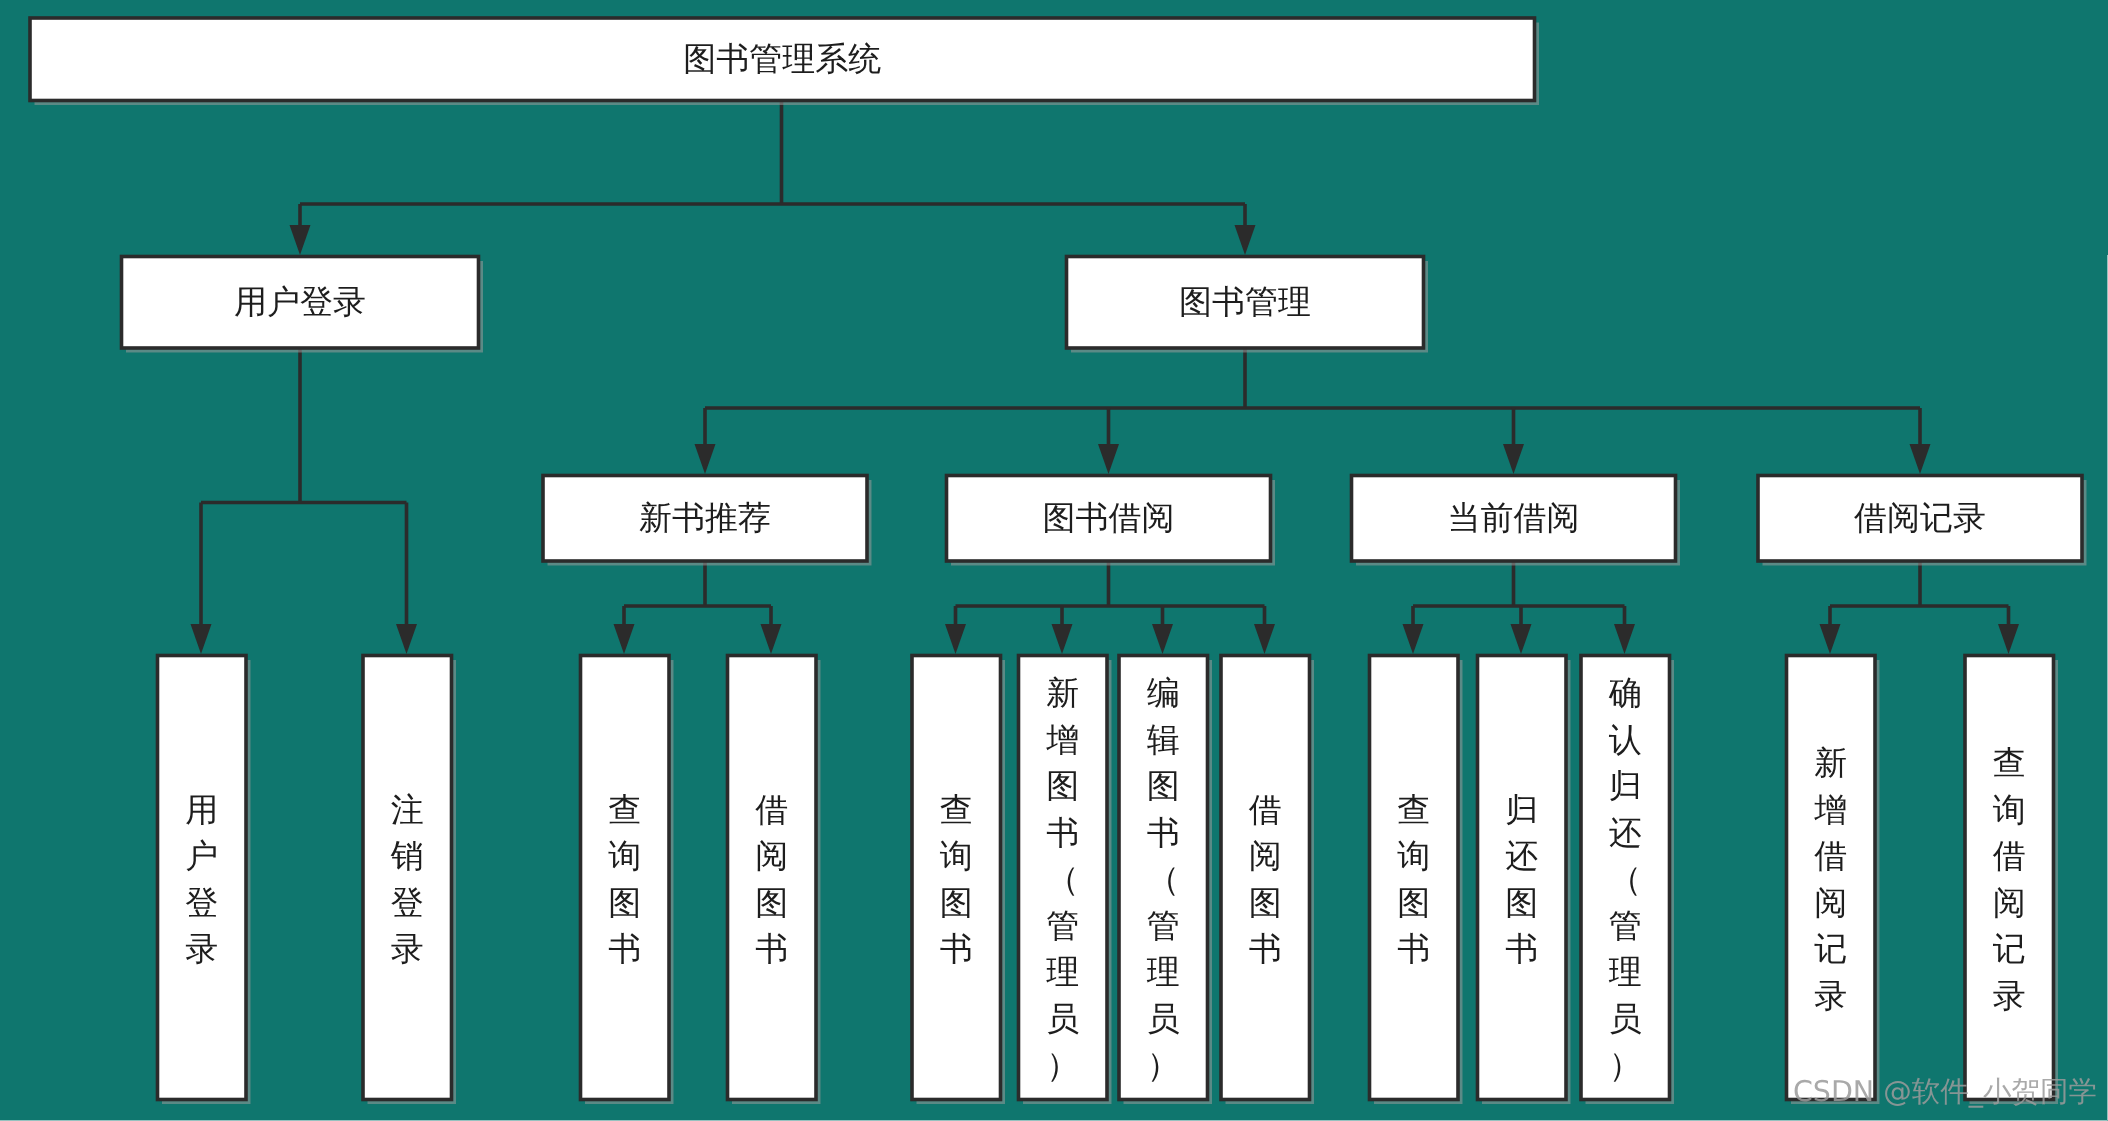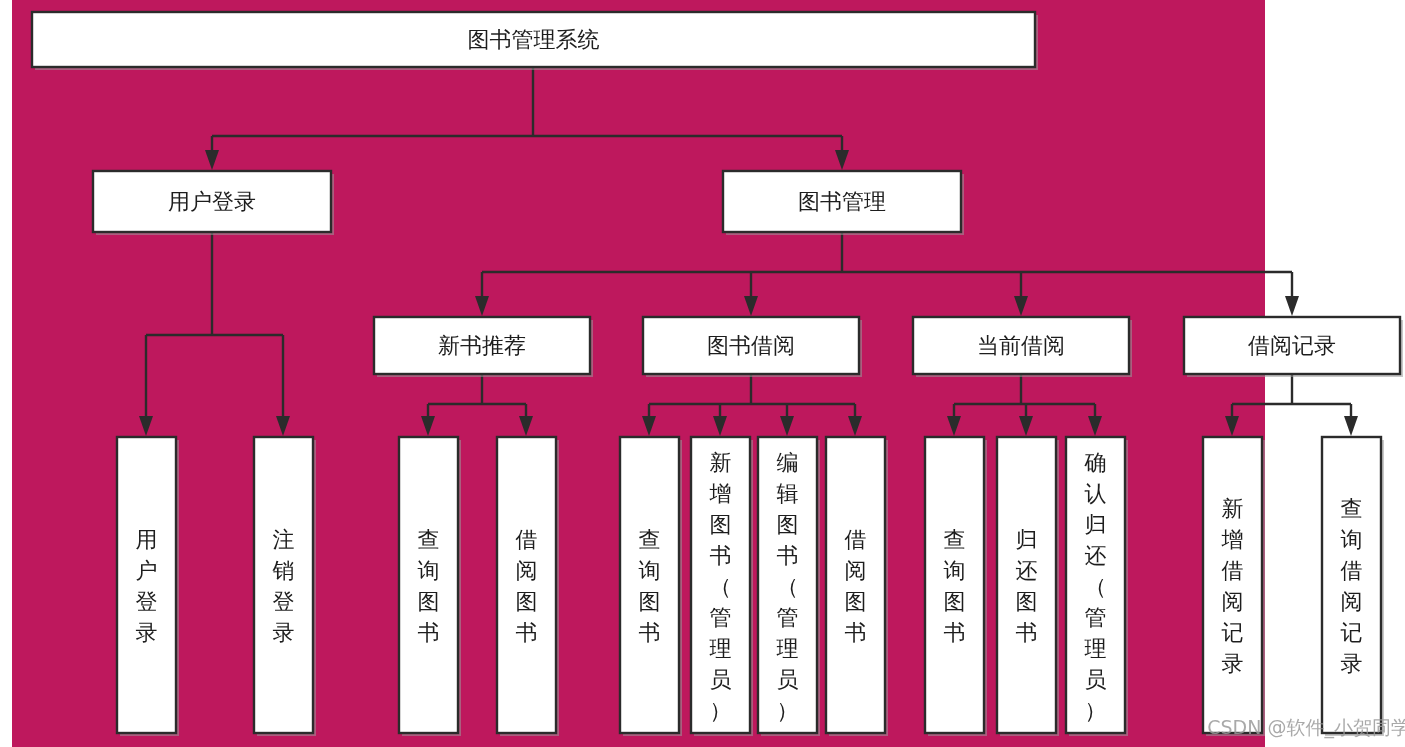--- a/index.html
+++ b/index.html
@@ -9,24 +9,23 @@
     background: #ffffff;
   }
   body {
     width: 1405px;
     height: 747px;
     font-family: "DejaVu Sans", "Liberation Sans", sans-serif;
     overflow: hidden;
   }
   #diagram-root {
     position: relative;
-    width: 1253px;
+    width: 1405px;
     height: 747px;
-    background: #be185d;
-    margin-left: 12px;
+    background: #0f766e;
   }
   svg#diagram-canvas {
     position: absolute;
     left: 0;
     top: 0;
     width: 1405px;
     height: 747px;
     display: block;
   }
   .node-box {

